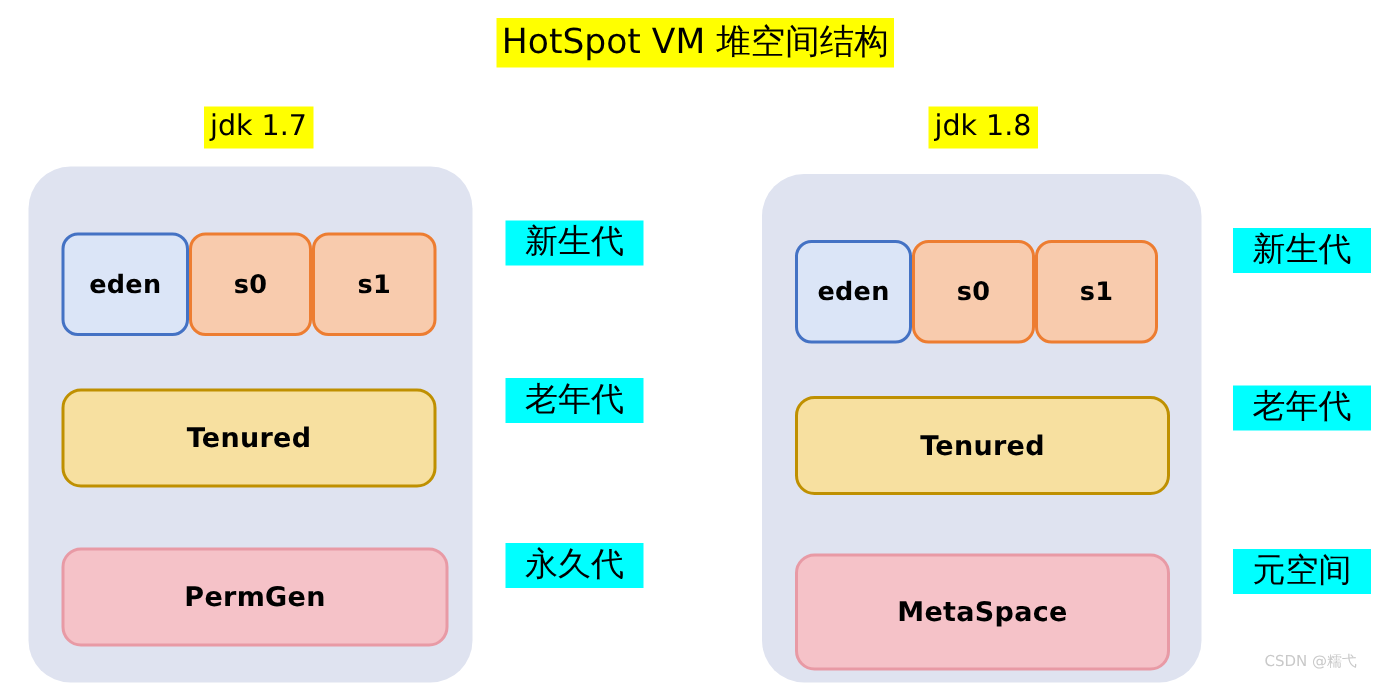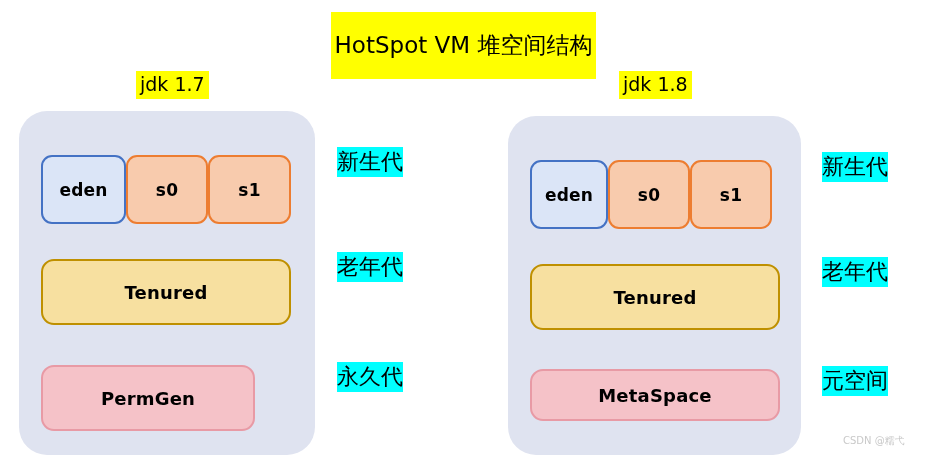--- a/index.html
+++ b/index.html
@@ -23,21 +23,21 @@
     right: 0;
     top: 12px;
     text-align: center;
   }
   .title-text {
     display: inline-block;
     background: #ffff00;
     font-size: 23px;
     font-weight: 400;
     line-height: 1.35;
-    padding: 18px 4px;
+    padding: 1px 4px;
     white-space: nowrap;
   }
 
   
   .version-label {
     position: absolute;
     background: #ffff00;
     font-size: 19px;
     line-height: 1.35;
     padding: 1px 4px;
@@ -88,36 +88,36 @@
     background: #f5c2c8;
     border-color: #e89aa5;
     border-radius: 13px;
   }
 
   
   #box-eden-17 { left: 41px;  top: 139px; width: 85px;  height: 69px; }
   #box-s0-17   { left: 126px; top: 139px; width: 82px;  height: 69px; }
   #box-s1-17   { left: 208px; top: 139px; width: 83px;  height: 69px; }
   #box-tenured-17 { left: 41px; top: 243px; width: 250px; height: 66px; font-size: 18px; }
-  #box-perm-17    { left: 41px; top: 349px; width: 214px; height: 66px; font-size: 18px; }
+  #box-perm-17    { left: 41px; top: 349px; width: 258px; height: 66px; font-size: 18px; }
 
   
   #box-eden-18 { left: 530px; top: 144px; width: 78px;  height: 69px; }
   #box-s0-18   { left: 608px; top: 144px; width: 82px;  height: 69px; }
   #box-s1-18   { left: 690px; top: 144px; width: 82px;  height: 69px; }
   #box-tenured-18 { left: 530px; top: 248px; width: 250px; height: 66px; font-size: 18px; }
-  #box-meta-18    { left: 530px; top: 353px; width: 250px; height: 52px; font-size: 18px; }
+  #box-meta-18    { left: 530px; top: 353px; width: 250px; height: 78px; font-size: 18px; }
 
   
   .gen-label {
     position: absolute;
     background: #00ffff;
     font-size: 22px;
     line-height: 1.25;
-    padding: 1px 0;
+    padding: 1px 13px;
     white-space: nowrap;
   }
   #gen-young-17 { left: 337px; top: 147px; }
   #gen-old-17   { left: 337px; top: 252px; }
   #gen-perm-17  { left: 337px; top: 362px; }
   #gen-young-18 { left: 822px; top: 152px; }
   #gen-old-18   { left: 822px; top: 257px; }
   #gen-meta-18  { left: 822px; top: 366px; }
 
   

